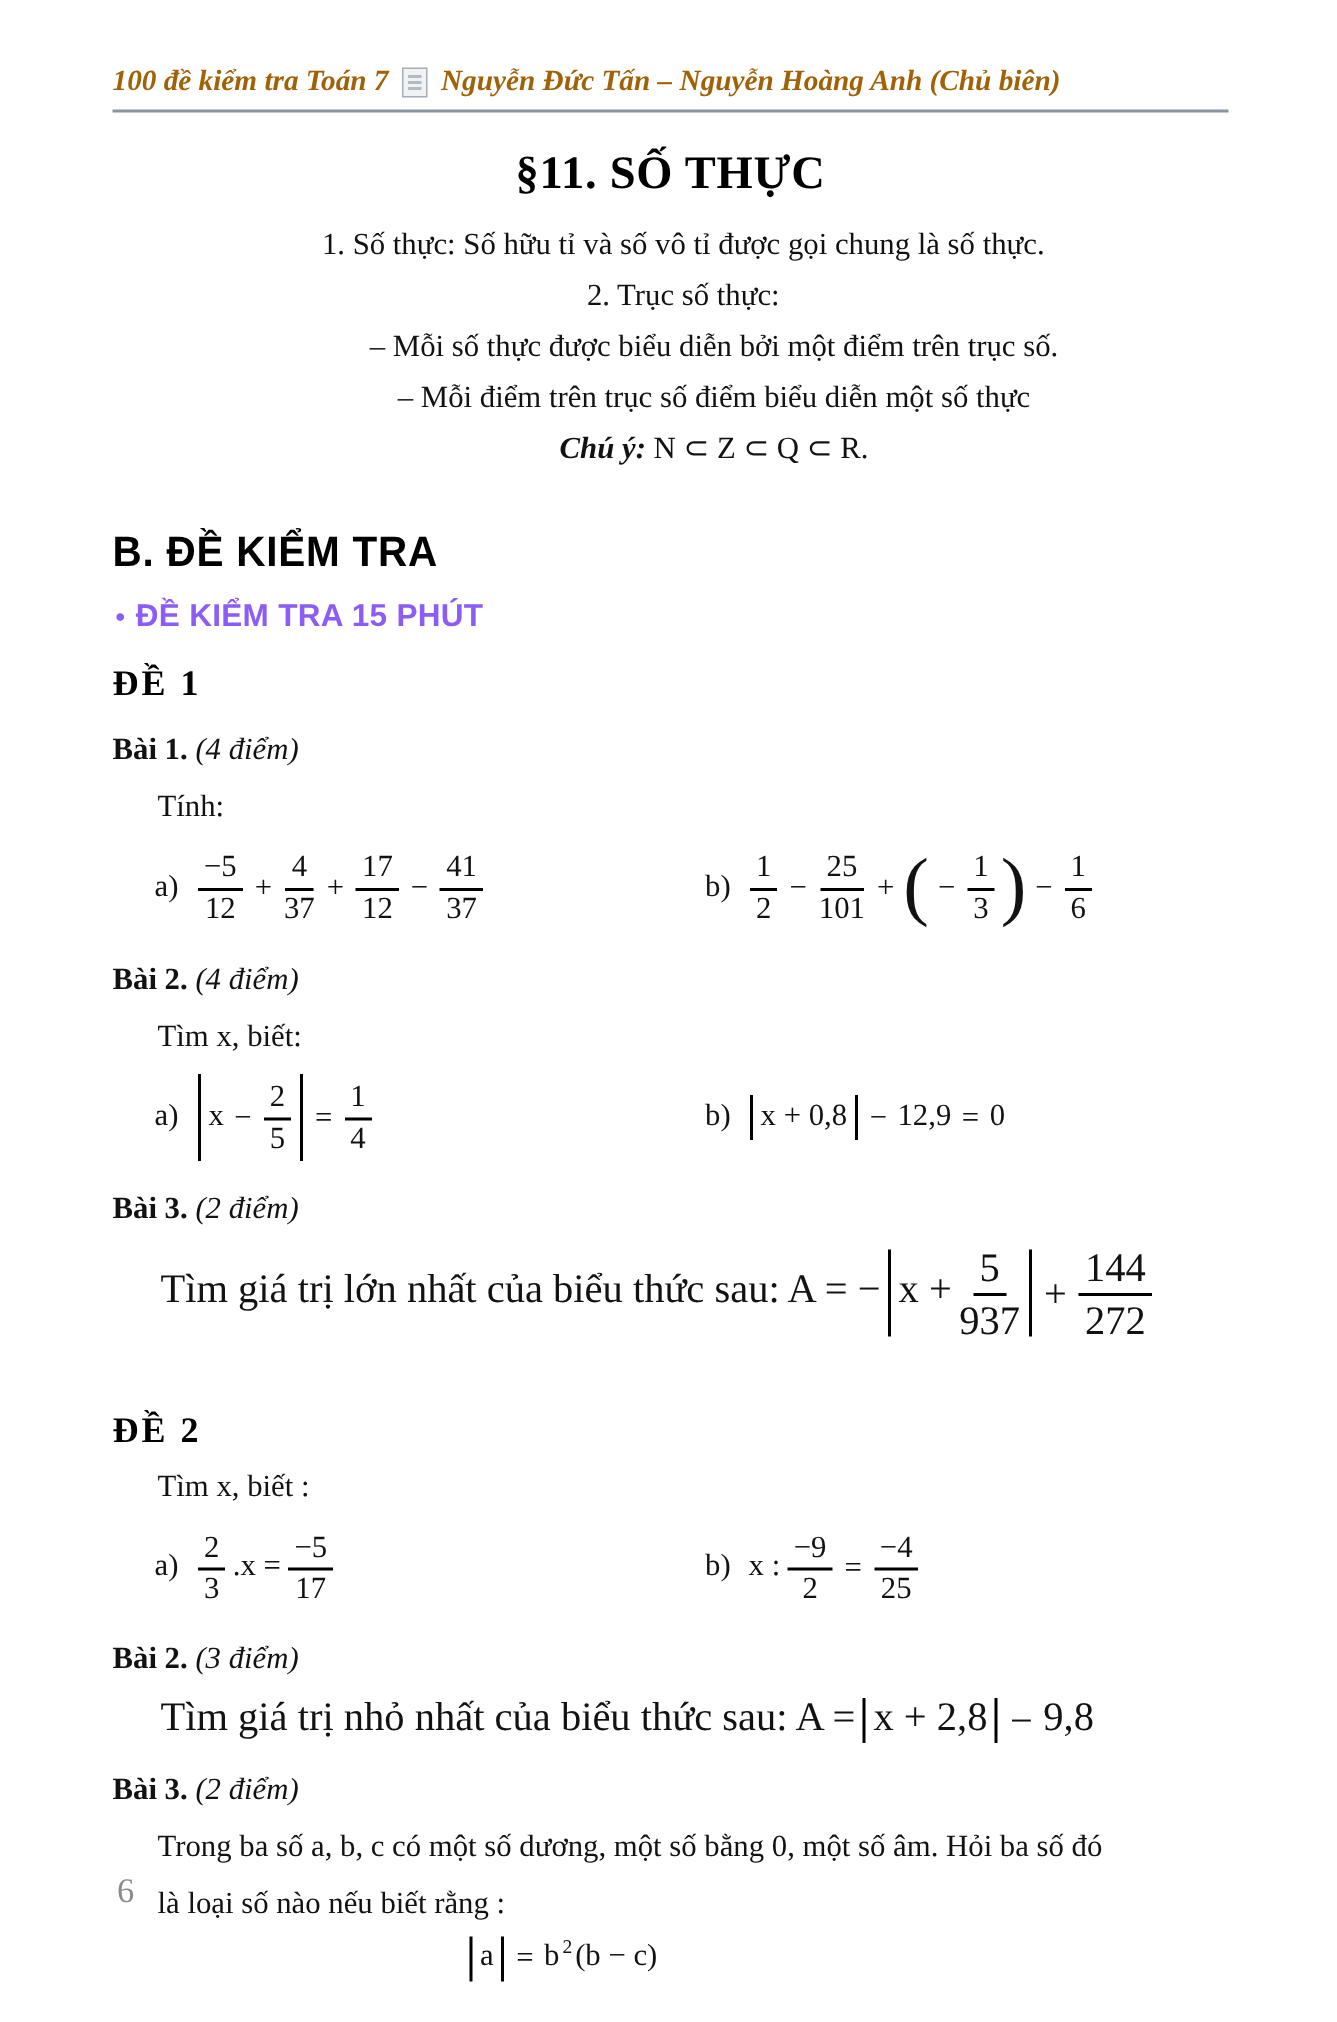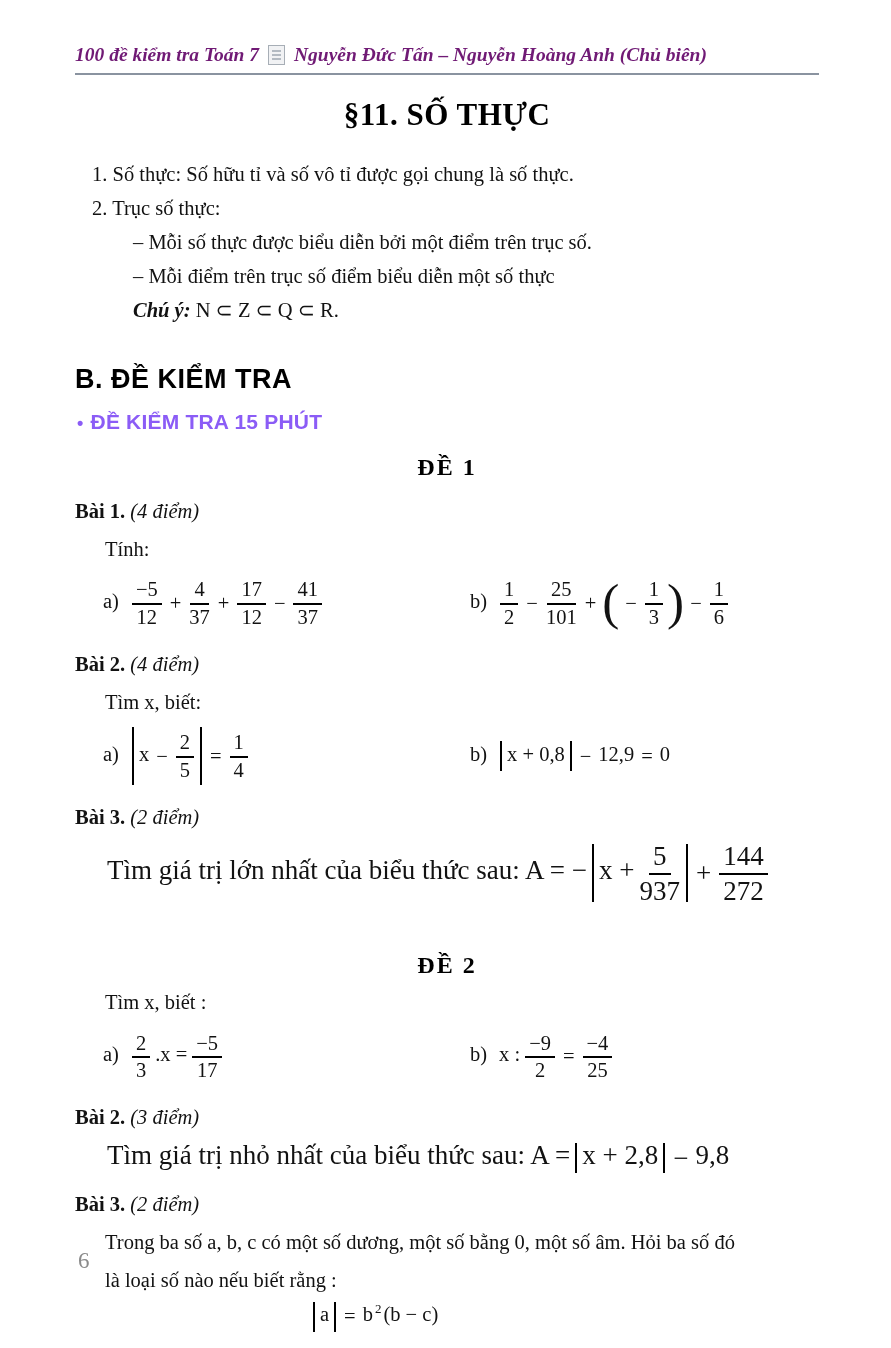--- a/index.html
+++ b/index.html
@@ -5,56 +5,56 @@
   html,body{margin:0;padding:0;background:#ffffff;}
   .page{
     position:relative; width:891px; height:1348px; background:#fff;
     font-family:"Liberation Serif", serif; color:#121212;
     box-sizing:border-box; padding:44px 72px 0 75px; overflow:hidden;
   }
   
   .running-header{
     display:flex; align-items:center; gap:9px;
     font-style:italic; font-weight:bold; font-size:19.5px;
-    color:#701a75; padding-bottom:7px; border-bottom:2px solid #8a93a0;
+    color:#a16207; padding-bottom:7px; border-bottom:2px solid #8a93a0;
     white-space:nowrap;
   }
   .book-icon{
     display:inline-block; width:17px; height:20px; box-sizing:border-box;
     border:1.5px solid #a7aeb6; background:#f1f2f4; position:relative; flex:0 0 auto;
   }
   .book-icon i{
     position:absolute; left:3px; right:3px; top:4px; height:2px; background:#b3bac2;
     box-shadow:0 4px 0 #b3bac2, 0 8px 0 #b3bac2;
   }
   
   .lesson-title{
     margin:22px 0 0 0; text-align:center; font-size:31px; font-weight:bold;
     letter-spacing:0.5px; color:#000;
   }
   
-  .theory{ margin-top:24px; font-size:20.5px; }
+  .theory{ margin-top:13px; font-size:20.5px;text-align:center; }
   .theory p{ margin:0; line-height:34px; }
   .t-num{ margin-left:17px !important; }
   .t-dash{ margin-left:58px !important; }
   .t-note{ margin-left:58px !important; }
   .note-label{ font-weight:bold; font-style:italic; }
   
   .sec-b{
     margin:36px 0 0 0; font-family:"Liberation Sans", sans-serif;
     font-size:27px; font-weight:bold; color:#000; letter-spacing:0.5px;
     transform:scaleY(1.05); transform-origin:left top;
   }
   .sec-sub{
     margin:16px 0 0 2px; font-family:"Liberation Sans", sans-serif;
     font-size:21px; font-weight:bold; color:#8b5cf6; letter-spacing:0.2px;
   }
   .sec-sub .bullet{ font-size:18px; margin-right:7px; }
   .de-title{
-    margin:20px 0 0 0; text-align:center; font-size:24px; font-weight:bold;
+    margin:20px 0 0 0; font-size:24px; font-weight:bold;
     letter-spacing:2px; color:#000;
   }
   .de-title.second{ margin-top:46px; }
   
   .bai-head{ margin:15px 0 0 0; font-size:20.5px; line-height:30px; }
   .bai-head b{ font-weight:bold; }
   .bai-head i{ font-style:italic; }
   .intro{ margin:8px 0 0 30px; font-size:20.5px; line-height:30px; }
   .prob-row{ display:flex; margin:8px 0 0 28px; font-size:20.5px; align-items:center; min-height:62px; }
   .prob-a{ width:367px; flex:0 0 367px; }

